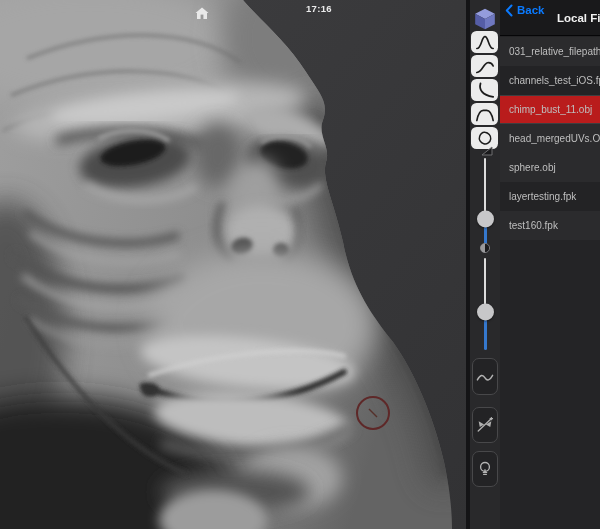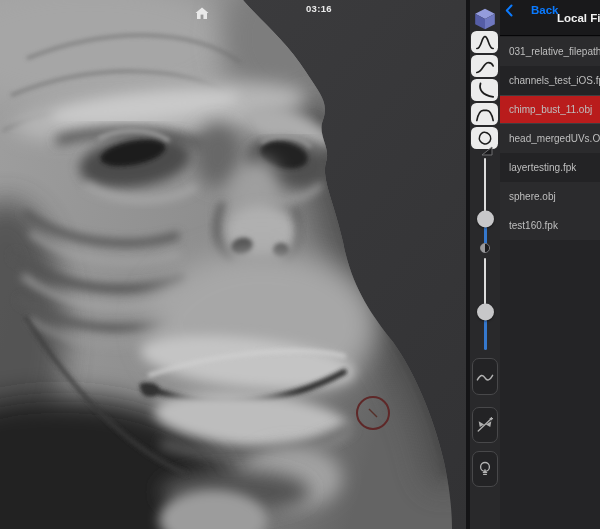--- a/index.html
+++ b/index.html
@@ -32,21 +32,21 @@
   .tbtn{position:absolute;left:2px;width:26px;border:1px solid #48484a;border-radius:7px;background:#232325;
       padding:0;margin:0;display:flex;align-items:center;justify-content:center;cursor:pointer;}
   .tbtn svg{display:block;}
   .smooth{top:358px;height:37px;}
   .sym{top:407px;height:36px;}
   .light{top:451px;height:36px;}
 
   
   .panel{position:absolute;left:500px;top:0;width:100px;height:529px;background:#242426;}
   .phdr{position:absolute;left:0;top:0;width:100%;height:36px;background:#19191b;border-bottom:1px solid #060608;}
-  .back{position:absolute;left:5px;top:0;height:20px;display:flex;align-items:center;gap:18px;cursor:pointer;}
+  .back{position:absolute;left:5px;top:0;height:20px;display:flex;align-items:center;gap:4px;cursor:pointer;}
   .back span{color:#0a7aff;font-size:11.5px;font-weight:600;}
   .ptitle{position:absolute;left:57px;top:0;height:36px;display:flex;align-items:center;
       color:#f2f2f2;font-size:11.5px;font-weight:700;white-space:nowrap;}
   .flist{position:absolute;left:0;top:37px;width:100%;}
   .row{height:29px;line-height:29px;padding-left:9px;color:#bfbfbf;font-size:10px;white-space:nowrap;overflow:hidden;}
   .row.even{background:#2b2b2d;}
   .row.odd{background:#232325;}
   .row.selected{background:#b91c1c;box-shadow:inset 0 1px 0 #3e3e40, inset 0 -1px 0 #3e3e40;}
 </style>
 </head>
@@ -151,21 +151,21 @@
         <circle cx="373" cy="413" r="16" fill="none" stroke="#5e2828" stroke-width="2"></circle>
         <path d="M369,409 L377,417" stroke="#55302a" stroke-width="1.5" fill="none"></path>
       </g>
     </svg>
 
     <svg class="home" width="16" height="15" viewBox="0 0 16 15">
       <path d="M8,1.5 L14.5,7 H13 V13 H3 V7 H1.5 Z" fill="#f0f0f0"></path>
       <rect x="6.6" y="8.6" width="2.8" height="4.4" fill="#9a9a9a"></rect>
     </svg>
 
-    <div class="time">03:16</div>
+    <div class="time">17:16</div>
   </div>
 
   <div class="divider"></div>
 
   <div class="toolbar">
 
     <svg class="cube" width="24" height="24" viewBox="0 0 22 22">
       <polygon points="11,1.5 20,6.3 11,11 2,6.3" fill="#949cdc"></polygon>
       <polygon points="2,6.3 11,11 11,20.5 2,15.7" fill="#555da6"></polygon>
       <polygon points="20,6.3 11,11 11,20.5 20,15.7" fill="#6f78c0"></polygon>
@@ -249,19 +249,19 @@
         </svg>
         <span>Back</span>
       </div>
       <div class="ptitle">Local Files</div>
     </div>
     <div class="flist">
         <div class="row even">031_relative_filepath_te</div>
         <div class="row odd">channels_test_iOS.fpk</div>
         <div class="row even selected">chimp_bust_11.obj</div>
         <div class="row even">head_mergedUVs.OBJ.</div>
+        <div class="row even">sphere.obj</div>
         <div class="row odd">layertesting.fpk</div>
-        <div class="row even">sphere.obj</div>
         <div class="row even">test160.fpk</div>
       </div>
   </div>
 
 </div>
 
 </body></html>

